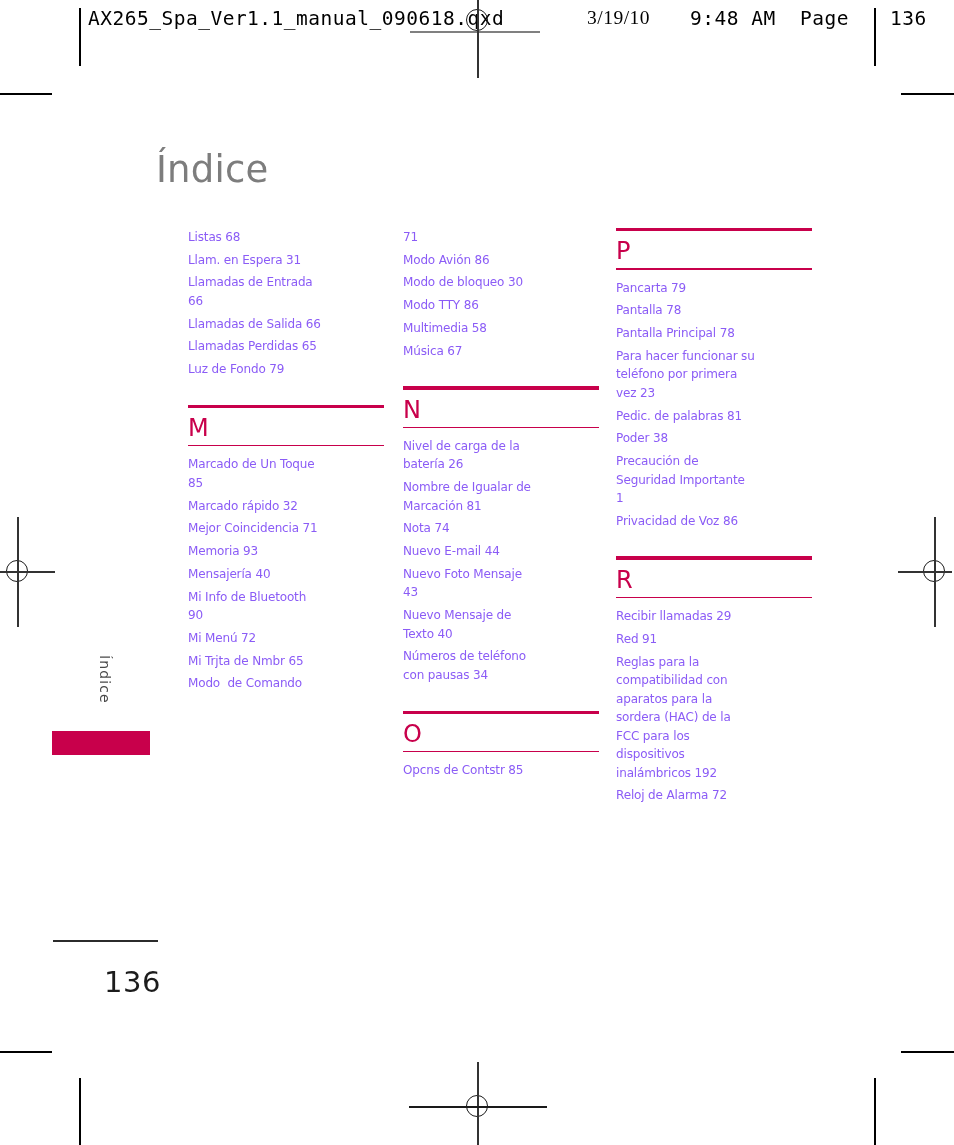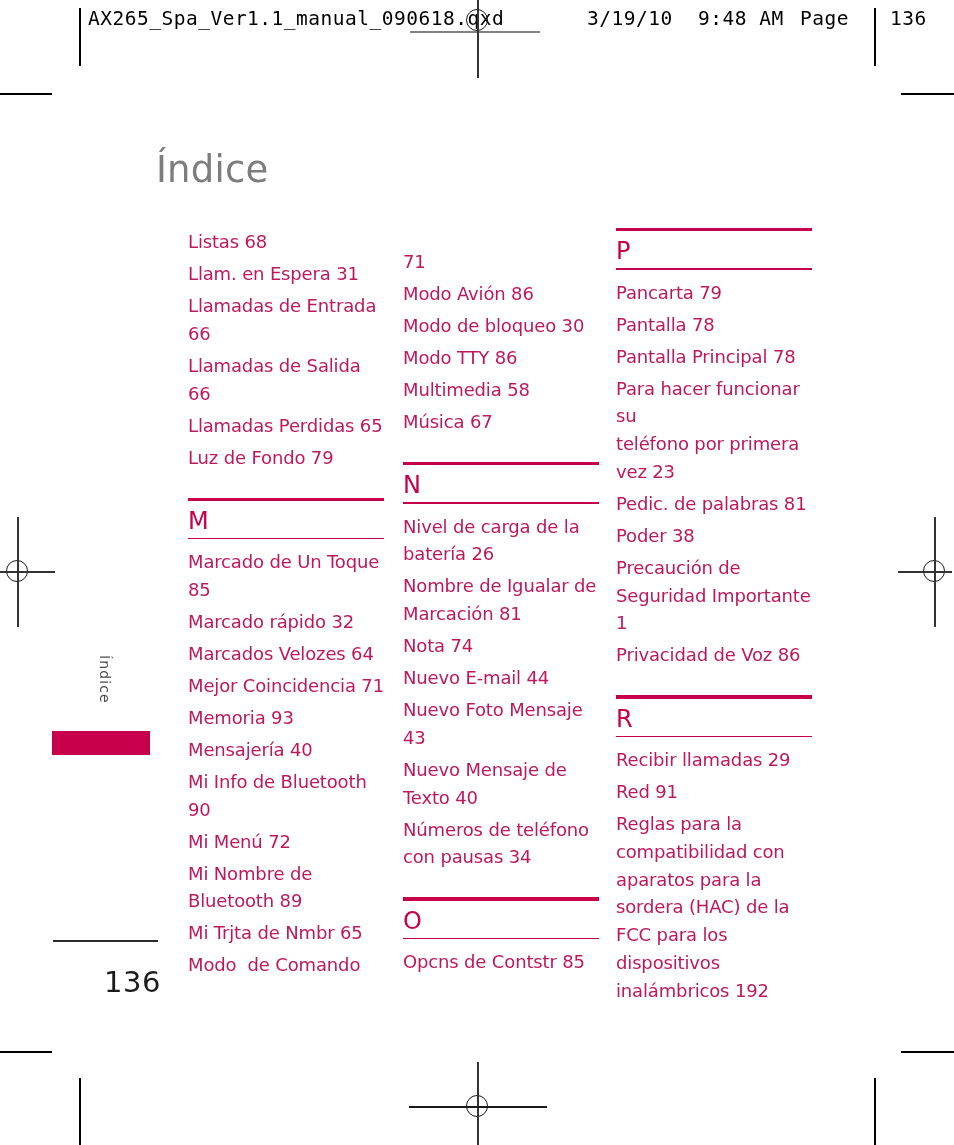--- a/index.html
+++ b/index.html
@@ -24,22 +24,22 @@
     font-family: "DejaVu Sans Mono", monospace;
     font-size: 19.5px;
     letter-spacing: 0.5px;
     color: #000;
     white-space: pre;
     display: flex;
     align-items: center;
     text-align: right;
   }
   .proof-header .ph-file { position: absolute; left: 88px; top: 7px; }
-  .proof-header .ph-date { position: absolute; left: 587px; top: 7px; }
-  .proof-header .ph-time { position: absolute; left: 690px; top: 7px; margin-left: 8px; }
+  .proof-header .ph-date { position: absolute; left: 587px; top: 7px; font-family: Liberation Serif, serif; }
+  .proof-header .ph-time { position: absolute; left: 690px; top: 7px; }
   .proof-header .ph-page { position: absolute; left: 800px; top: 7px; }
   .proof-header .ph-num  { position: absolute; left: 890px; top: 7px; }
 
   
   .hdr-underline {
     position: absolute;
     left: 410px; top: 31px;
     width: 130px; height: 2px;
     background: #808080;
   }
@@ -97,28 +97,28 @@
     left: 188px;
     top: 228px;
     width: 630px;
   }
   .col {
     position: absolute;
     top: 0;
     width: 196px;
   }
   .col-1 { left: 0px; }
-  .col-2 { left: 215px; margin-top: 20px; }
+  .col-2 { left: 215px; }
   .col-3 { left: 428px; }
 
   .entry {
     font-family: "DejaVu Sans", sans-serif;
-    font-size: 18px;
+    font-size: 12px;
     line-height: 1.545;
-    color: #be185d;
+    color: #8b5cf6;
     margin: 0 0 4.2px 0;
     white-space: pre-wrap;
     letter-spacing: -0.15px;
   }
 
   
   .section {
     margin: 0;
   }
   .section-gap-top { height: 22px; }
@@ -239,29 +239,26 @@
       <div class="entry">Llamadas Perdidas 65</div>
       <div class="entry">Luz de Fondo 79</div>
       <div class="section">
         <div class="section-gap-top"></div>
         <div class="rule-thick"></div>
         <div class="section-letter">M</div>
         <div class="rule-thin"></div>
         <div class="entry">Marcado de Un Toque
 85</div>
         <div class="entry">Marcado rápido 32</div>
-        <div class="entry">Marcados Velozes 64</div>
         <div class="entry">Mejor Coincidencia 71</div>
         <div class="entry">Memoria 93</div>
         <div class="entry">Mensajería 40</div>
         <div class="entry">Mi Info de Bluetooth
 90</div>
         <div class="entry">Mi Menú 72</div>
-        <div class="entry">Mi Nombre de
-Bluetooth 89</div>
         <div class="entry">Mi Trjta de Nmbr 65</div>
         <div class="entry">Modo  de Comando</div>
       </div>
     </div>
   <div class="col col-2">
       <div class="entry">71</div>
       <div class="entry">Modo Avión 86</div>
       <div class="entry">Modo de bloqueo 30</div>
       <div class="entry">Modo TTY 86</div>
       <div class="entry">Multimedia 58</div>
@@ -317,20 +314,21 @@
         <div class="rule-thin"></div>
         <div class="entry">Recibir llamadas 29</div>
         <div class="entry">Red 91</div>
         <div class="entry">Reglas para la
 compatibilidad con
 aparatos para la
 sordera (HAC) de la
 FCC para los
 dispositivos
 inalámbricos 192</div>
+        <div class="entry">Reloj de Alarma 72</div>
       </div>
     </div>
 </div>
 
 <div class="side-tab-label">Índice</div>
 <div class="side-tab-block"></div>
 
 <div class="footer-rule"></div>
 <div class="page-number">136</div>
 

